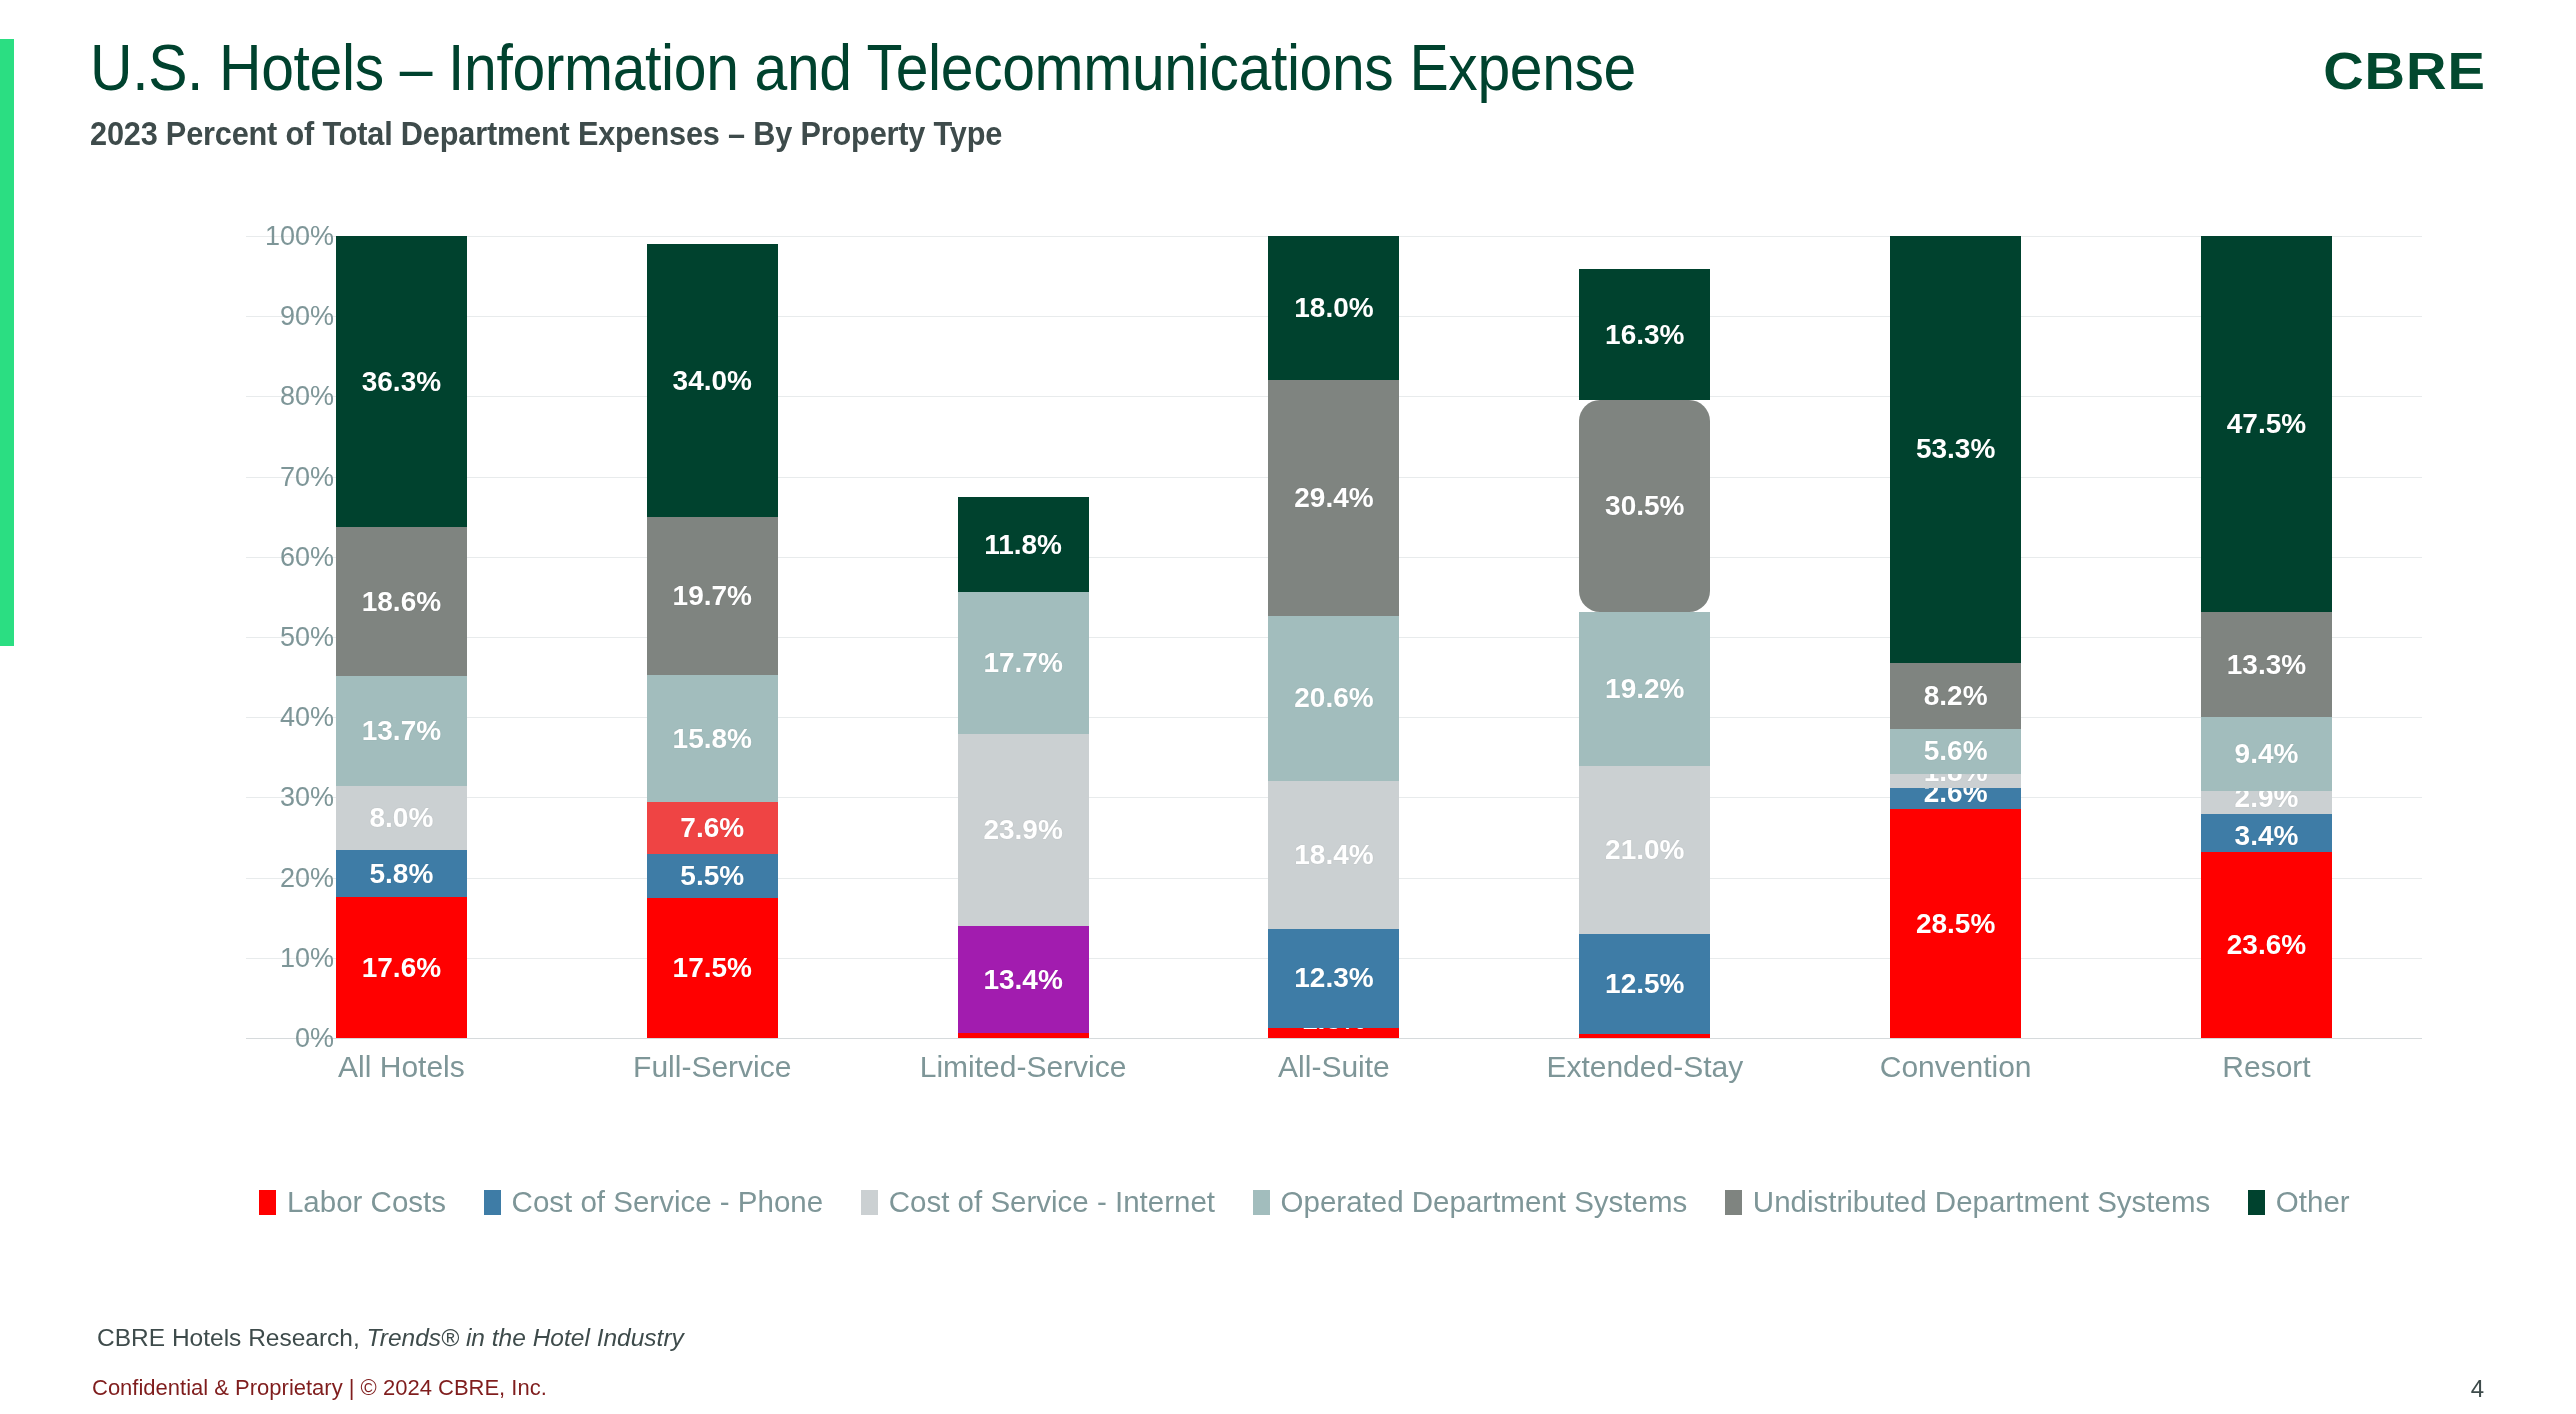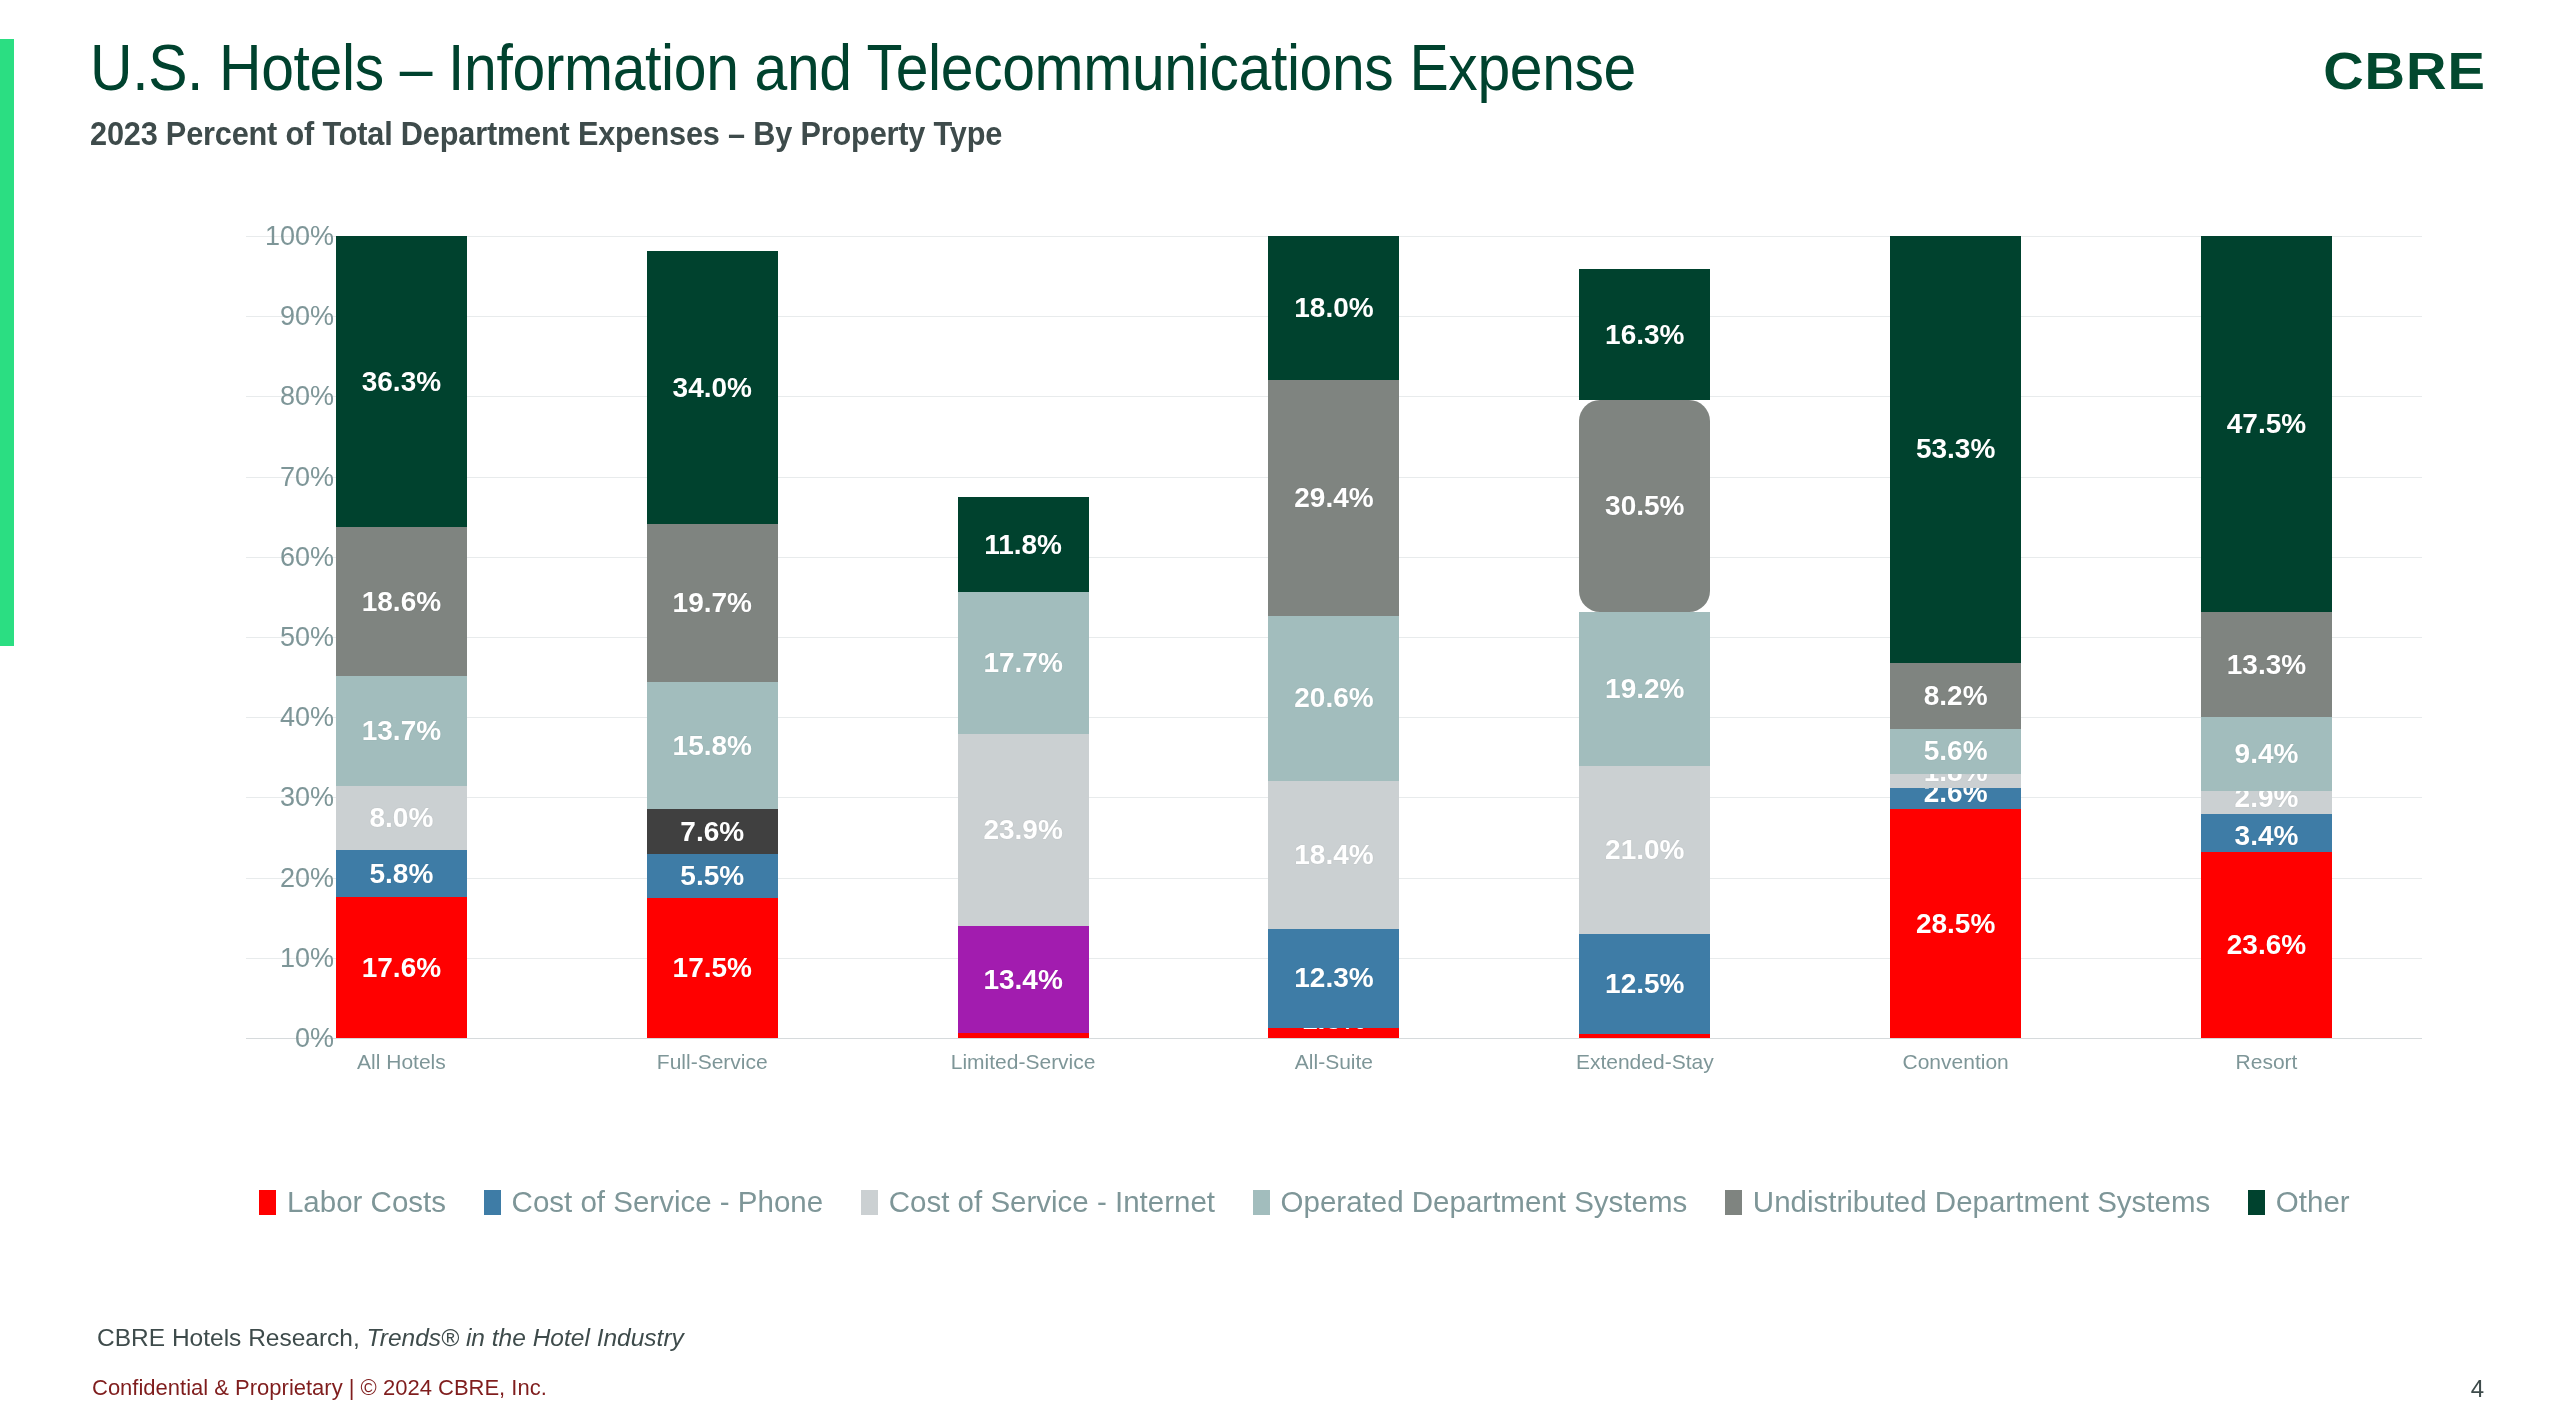--- a/index.html
+++ b/index.html
@@ -177,21 +177,21 @@
     left: 0;
     right: 0;
     top: 814px;
     display: flex;
     justify-content: space-around;
   }
   .xlabel {
     width: 14.28%;
     text-align: center;
     font-family: "Liberation Sans Narrow", "Liberation Sans", sans-serif;
-    font-size: 21px;
+    font-size: 30px;
     color: #7E9698;
     white-space: nowrap;
   }
 
   
   .legend {
     position: absolute;
     left: 131px;
     right: 98px;
     top: 1185px;
@@ -314,21 +314,21 @@
             </div>
           </div>
           <div class="bar-col">
             <div class="bar-stack">
               <div class="seg" style="height: 140px; background: rgb(255, 0, 0);">
                 <span class="seg-label">17.5%</span>
               </div>
               <div class="seg" style="height: 44px; background: rgb(62, 124, 166);">
                 <span class="seg-label">5.5%</span>
               </div>
-              <div class="seg" style="height: 45px; background: #404040;">
+              <div class="seg" style="height: 52px; background: #ef4444;">
                 <span class="seg-label">7.6%</span>
               </div>
               <div class="seg" style="height: 127px; background: rgb(162, 189, 189);">
                 <span class="seg-label">15.8%</span>
               </div>
               <div class="seg" style="height: 158px; background: rgb(127, 132, 128);">
                 <span class="seg-label">19.7%</span>
               </div>
               <div class="seg" style="height: 273px; background: rgb(0, 66, 46);">
                 <span class="seg-label">34.0%</span>

